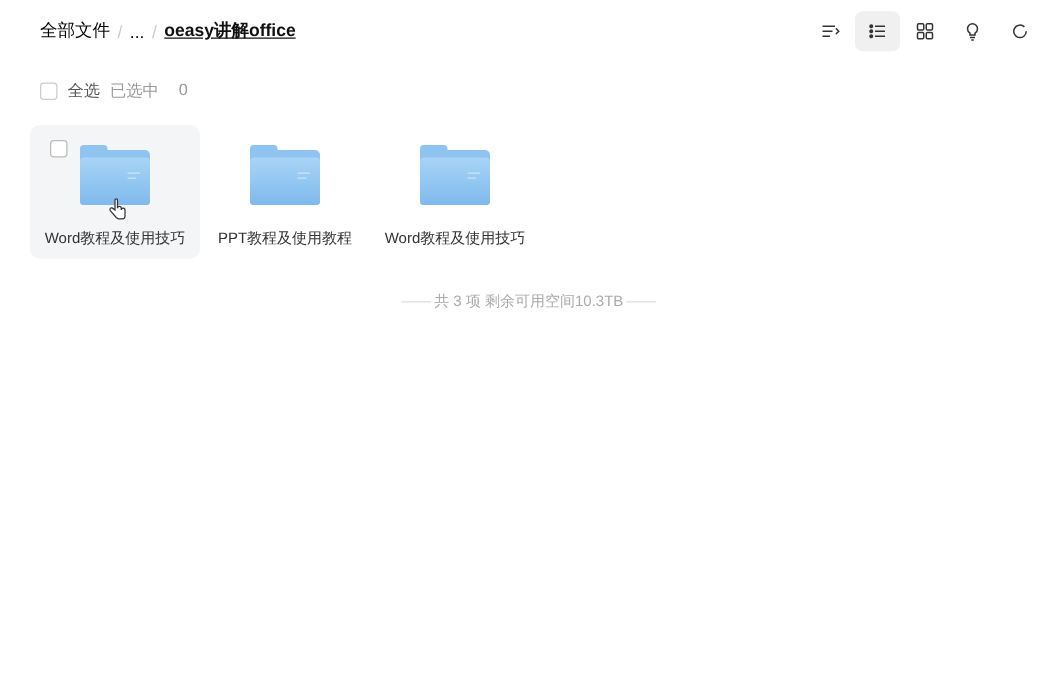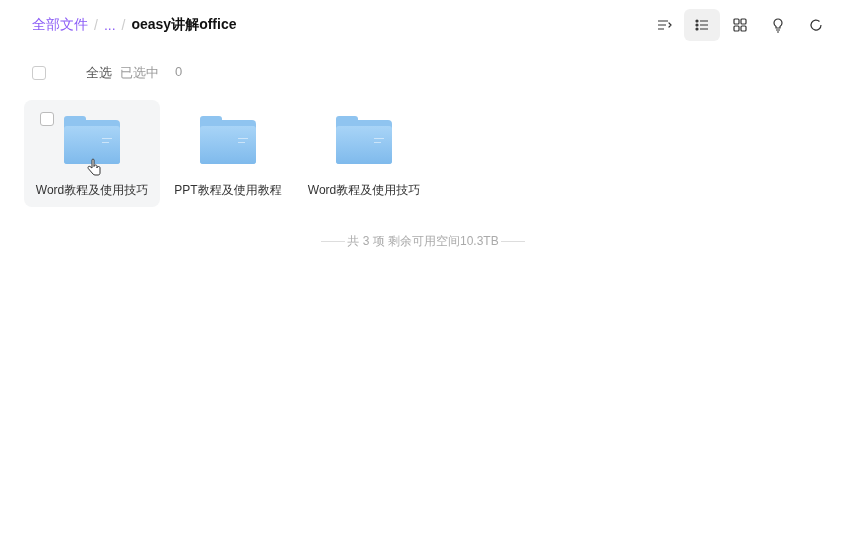--- a/index.html
+++ b/index.html
@@ -21,30 +21,31 @@
       padding: 10px 12px 10px 32px;
       height: 50px;
     }
     .breadcrumb {
       display: flex;
       align-items: center;
       font-size: 14px;
       color: #333;
     }
     .breadcrumb-item {
-      color: #8b5cf6;
+      color: #000000;
       cursor: pointer;
     }
     .breadcrumb-sep {
       color: #ccc;
       margin: 0 6px;
     }
     .breadcrumb-current {
       font-weight: 600;
       color: #111;
+      text-decoration: underline;
     }
     .toolbar {
       display: flex;
       align-items: center;
       gap: 2px;
     }
     .toolbar-btn {
       width: 36px;
       height: 32px;
       display: flex;
@@ -69,21 +70,20 @@
     }
     .checkbox {
       width: 14px;
       height: 14px;
       border: 1px solid #ccc;
       border-radius: 3px;
       cursor: pointer;
     }
     .select-all-label {
       cursor: pointer;
-      margin-left: 32px;
     }
     .selected-info {
       color: #999;
       display: flex;
       gap: 16px;
     }
     .content {
       padding: 8px 24px;
       display: flex;
       flex-wrap: wrap;

